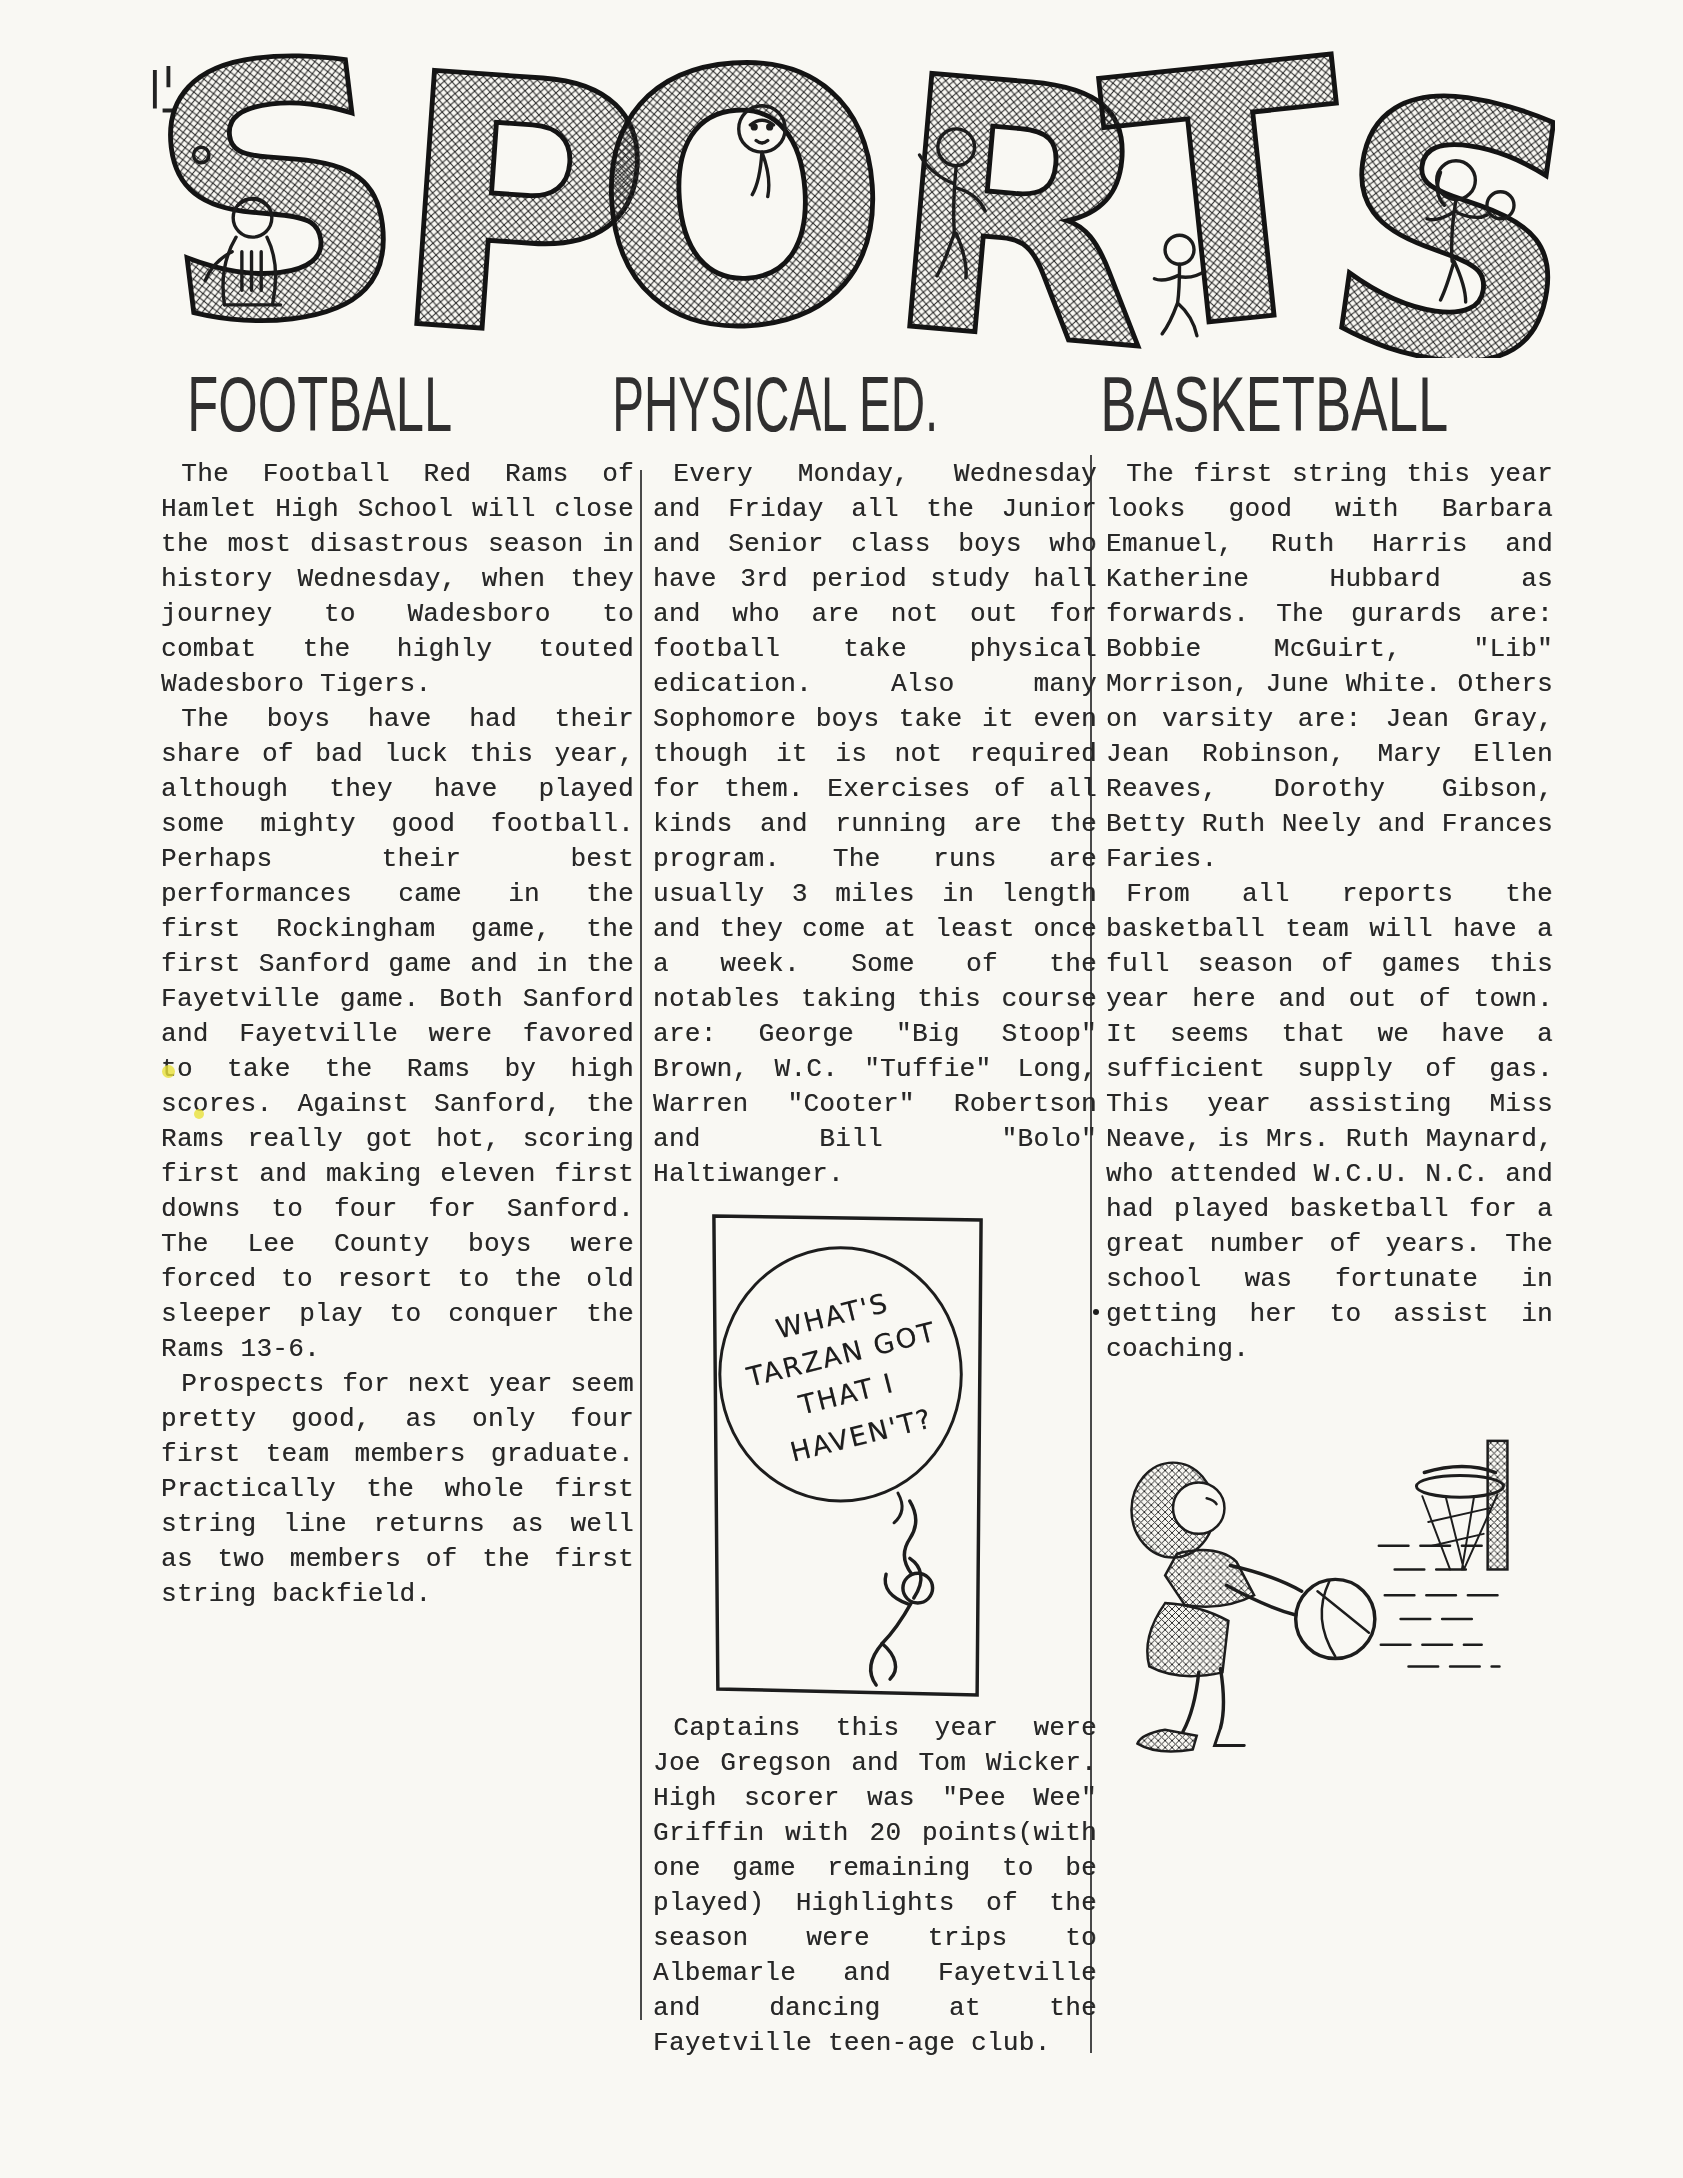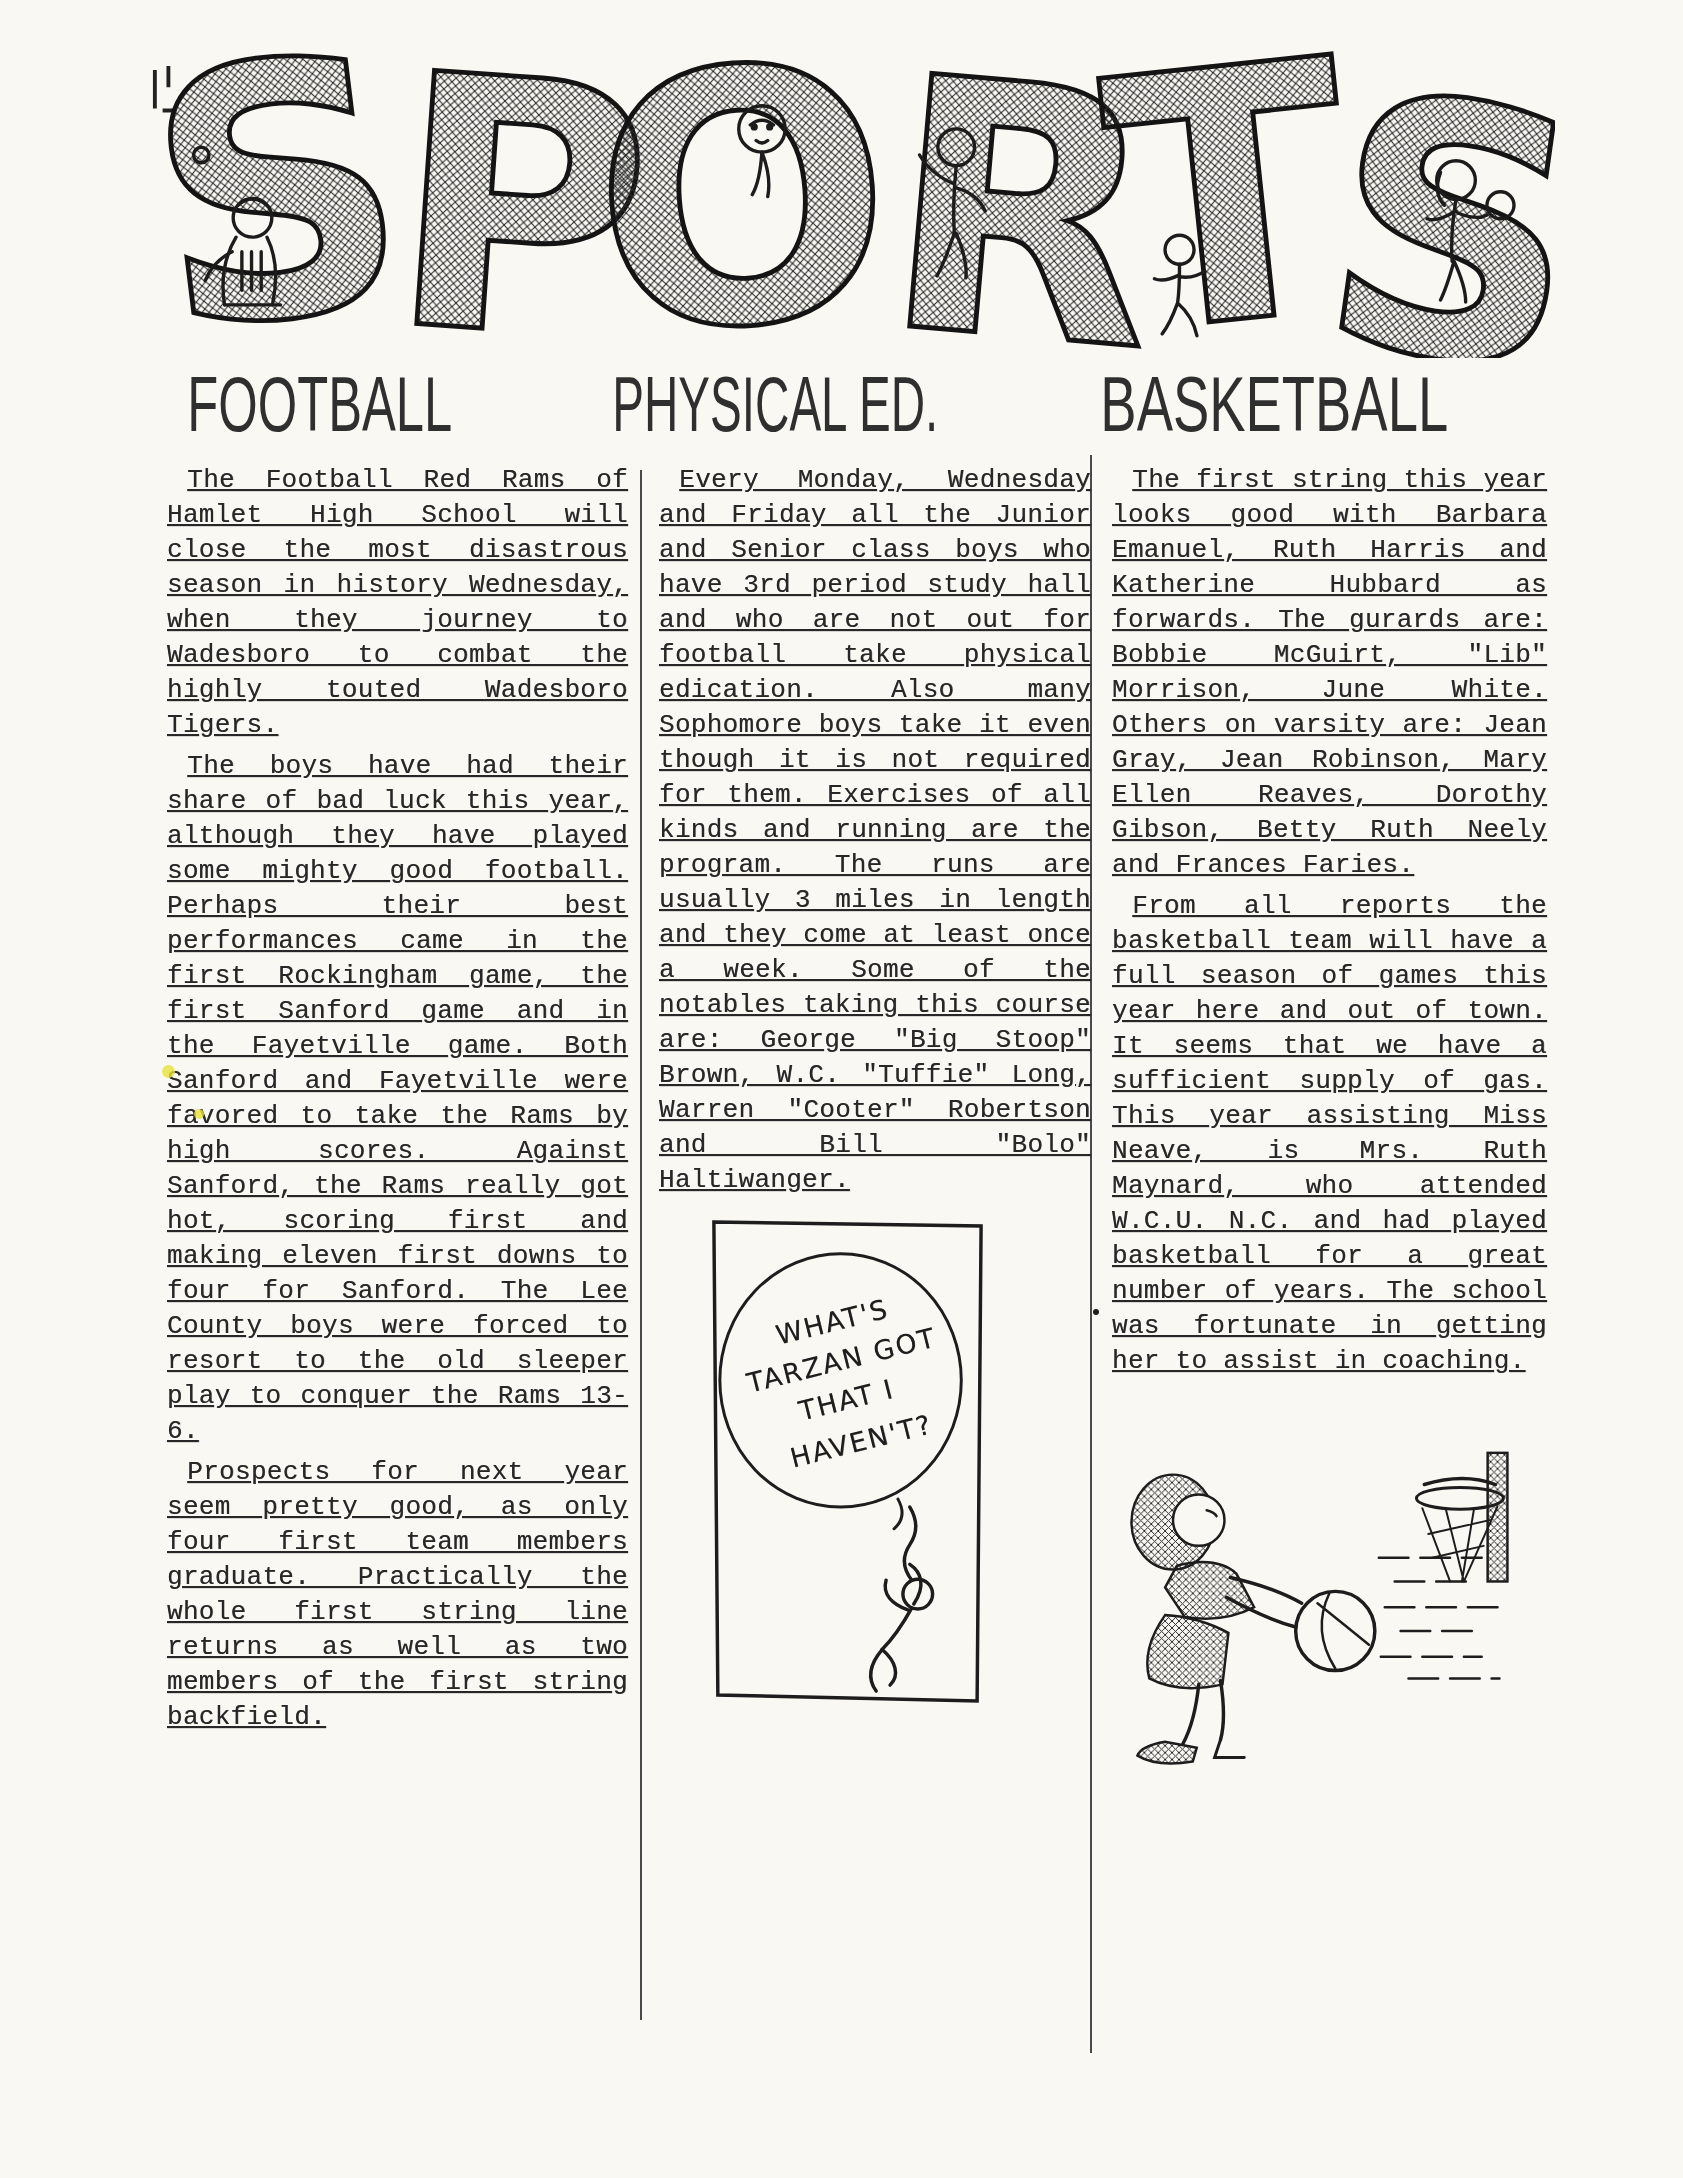--- a/index.html
+++ b/index.html
@@ -14,21 +14,21 @@
   .masthead{position:absolute;left:139px;top:10px;}
   
   .headings{position:absolute;left:0;top:368px;}
   
   .col{
     position:absolute;top:457px;
     font-size:26px;line-height:35px;color:#272727;
     text-align:justify;letter-spacing:0.3px;
     text-shadow:0.3px 0.3px 0.6px rgba(35,35,35,.55);
   }
-  .col p{margin:6px;text-indent:1.3ch;text-decoration:underline;}
+  .col p{margin:0;text-indent:1.3ch;}
   #col-football{left:161px;width:473px;}
   #col-physed{left:653px;width:444px;}
   #col-basketball{left:1106px;width:447px;}
   .vrule{position:absolute;width:2px;background:#2a2a2a;opacity:.85;}
   #rule-1{left:640px;top:470px;height:1550px;}
   #rule-2{left:1090px;top:455px;height:1598px;}
   .cartoon{display:block;}
   #tarzan-cartoon{margin:16px 0 8px 51px;}
   #basketball-cartoon{margin:48px 0 0 -24px;}
   .speck{position:absolute;border-radius:50%;}
@@ -137,20 +137,21 @@
         </g>
       </g>
       <g transform="rotate(-14 138 168)" font-family="'DejaVu Sans',sans-serif" font-size="27" letter-spacing="2" fill="#1d1d1d">
         <text x="86" y="118">WHAT'S</text>
         <text x="46" y="158">TARZAN GOT</text>
         <text x="90" y="198">THAT I</text>
         <text x="70" y="242">HAVEN'T?</text>
       </g>
     </svg>
 
+    <p>Captains this year were Joe Gregson and Tom Wicker. High scorer was "Pee Wee" Griffin with 20 points(with one game remaining to be played) Highlights of the season were trips to Albemarle and Fayetville and dancing at the Fayetville teen-age club.</p>
   </div>
 
   <div class="col" id="col-basketball">
     <p>The first string this year looks good with Barbara Emanuel, Ruth Harris and Katherine Hubbard as forwards. The gurards are: Bobbie McGuirt, "Lib" Morrison, June White. Others on varsity are: Jean Gray, Jean Robinson, Mary Ellen Reaves, Dorothy Gibson, Betty Ruth Neely and Frances Faries.</p>
     <p>From all reports the basketball team will have a full season of games this year here and out of town. It seems that we have a sufficient supply of gas. This year assisting Miss Neave, is Mrs. Ruth Maynard, who attended W.C.U. N.C. and had played basketball for a great number of years. The school was fortunate in getting her to assist in coaching.</p>
 
     <svg class="cartoon" id="basketball-cartoon" width="465" height="396" viewBox="0 0 470 400" aria-hidden="true">
       <defs>
         <pattern id="xh2" width="7" height="7" patternUnits="userSpaceOnUse">
           <path d="M0 7 L7 0 M-2 2 L2 -2" stroke="#2a2a2a" stroke-width="1" fill="none"></path>

